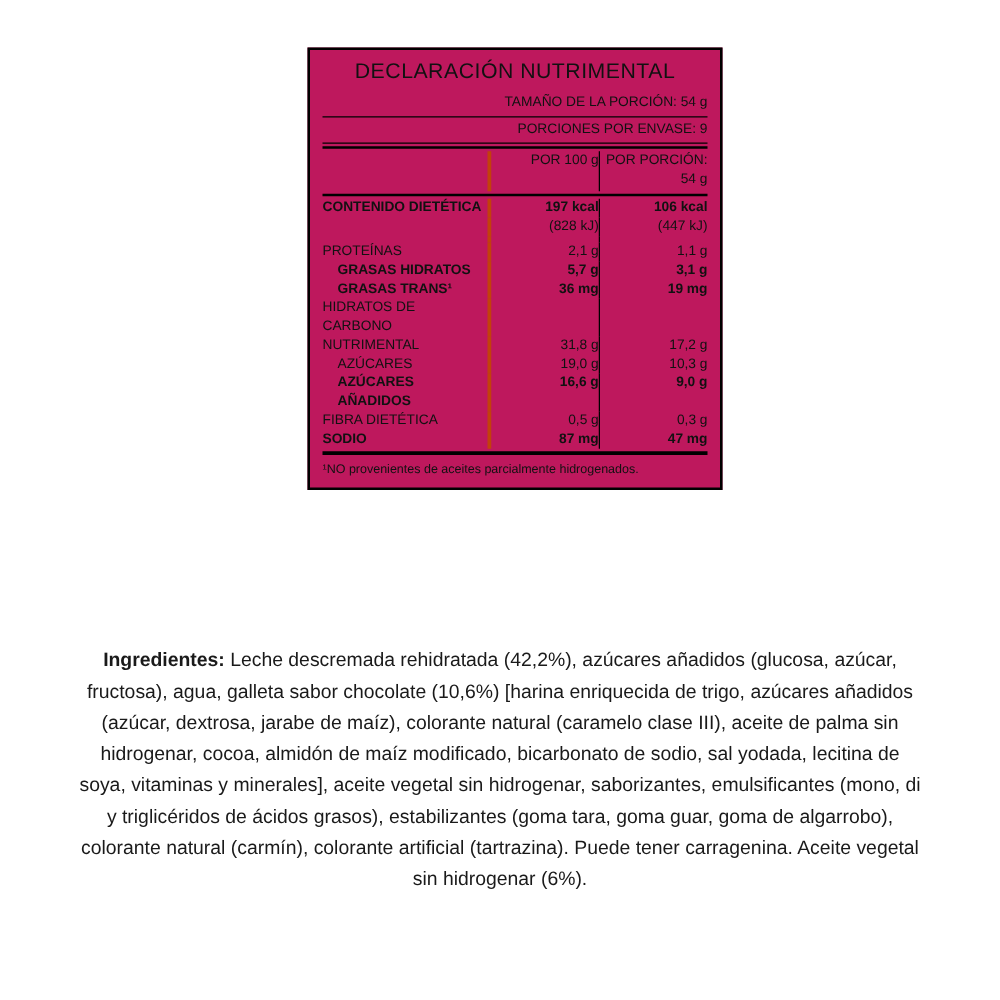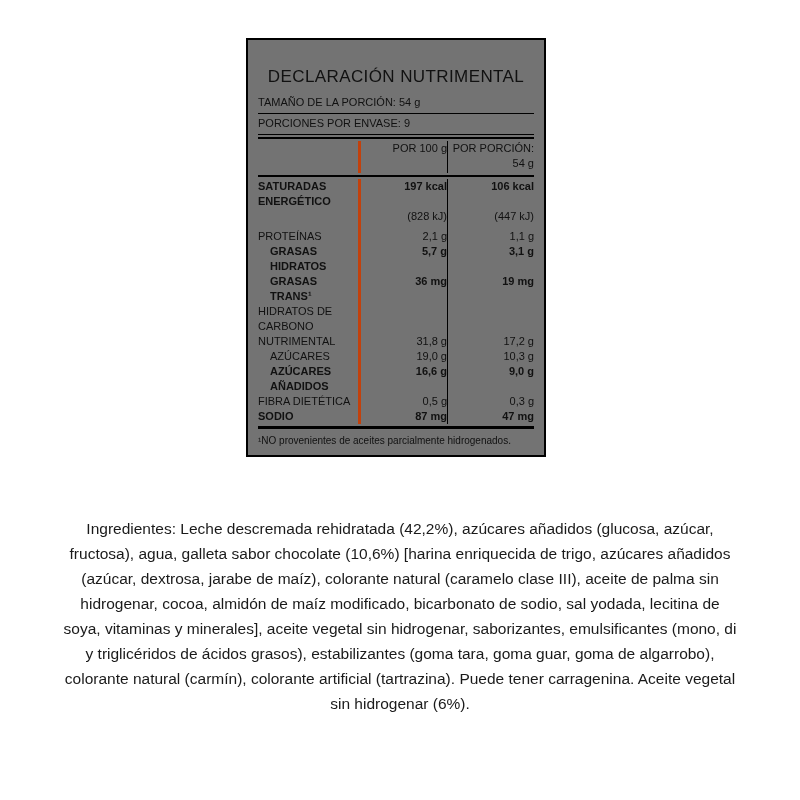--- a/index.html
+++ b/index.html
@@ -14,40 +14,41 @@
     color: #1a1a1a;
     position: relative;
     overflow: hidden;
   }
 
   
   #nutrition-panel {
     position: absolute;
     left: 246px;
     top: 38px;
-    width: 300px;
+    width: 332px;
     border: 2px solid #000000;
     box-sizing: border-box;
-    padding: 24px 10px 8px 10px;
-    background: #737373;
+    padding: 4px 10px 8px 10px;
+    background: #be185d;
   }
 
   .panel-title {
     text-align: center;
     font-size: 17px;
     letter-spacing: 0.4px;
     font-weight: 400;
     margin: 3px 0 8px 0;
     color: #111;
   }
 
   .top-line {
     font-size: 11px;
     line-height: 15px;
     color: #111;
+    text-align: right;
   }
 
   .rule-thin {
     border-top: 1px solid #000;
     margin: 3px 0 2px 0;
   }
   .rule-med {
     border-top: 2px solid #000;
     margin: 2px 0 2px 0;
   }
@@ -113,21 +114,21 @@
   #ingredients {
     position: absolute;
     left: 60px;
     top: 516px;
     width: 680px;
     text-align: center;
     font-size: 15.5px;
     line-height: 25px;
     color: #1a1a1a;
   }
-  #ingredients b { font-weight: normal; }
+  #ingredients b { font-weight: bold; }
 </style>
 </head>
 <body>
 
 <div id="nutrition-panel">
 
   <div class="panel-title">DECLARACIÓN NUTRIMENTAL</div>
 
   <div class="top-line">TAMAÑO DE LA PORCIÓN: 54 g</div>
   <div class="rule-thin"></div>
@@ -143,21 +144,21 @@
         <td class="cpor">POR PORCIÓN: 54 g</td>
       </tr>
     </tbody>
   </table>
 
   <div class="rule-med"></div>
 
   <table class="nut">
     <tbody>
       <tr class="bold">
-        <td class="lbl">SATURADAS ENERGÉTICO</td>
+        <td class="lbl">CONTENIDO DIETÉTICA</td>
         <td class="c100">197 kcal</td>
         <td class="cpor">106 kcal</td>
       </tr>
       <tr>
         <td class="lbl"></td>
         <td class="c100">(828 kJ)</td>
         <td class="cpor">(447 kJ)</td>
       </tr>
       <tr class="spacer">
           <td></td>

